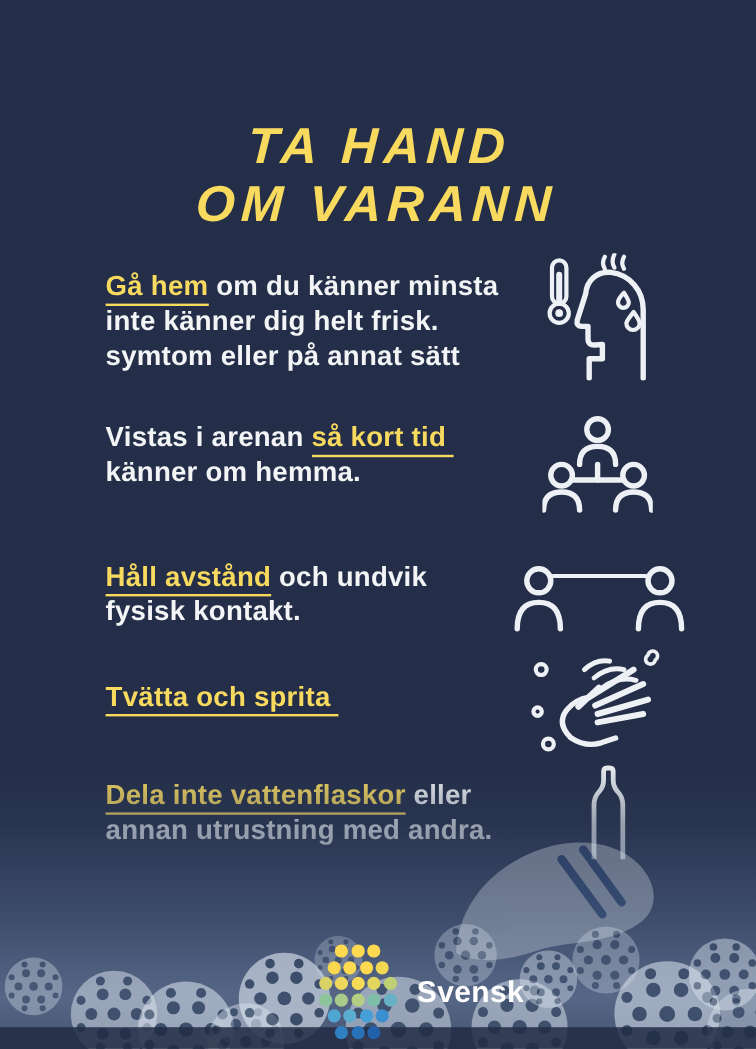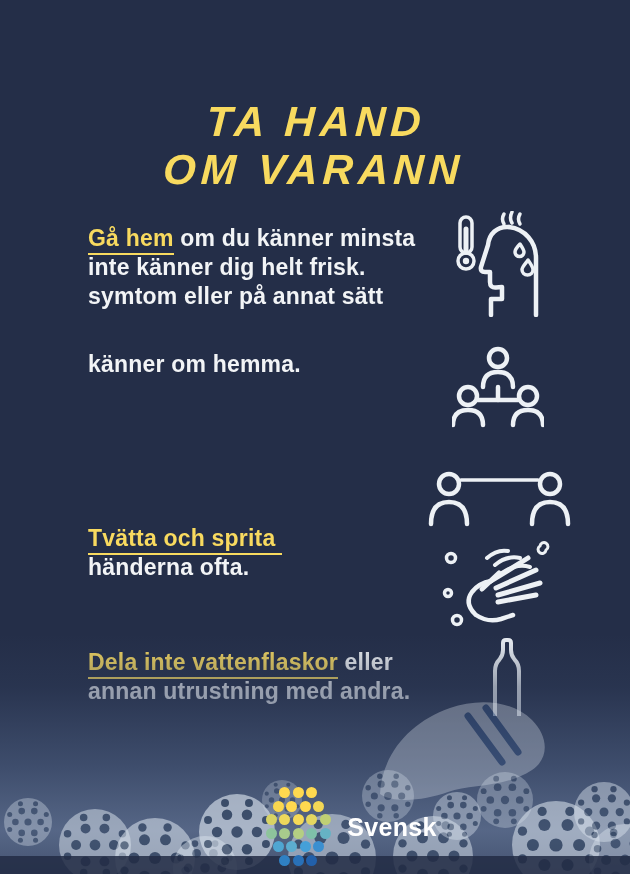--- a/index.html
+++ b/index.html
@@ -87,54 +87,56 @@
         <path class="ic" d="M62,16 C50,15 42,23 41,34 L34,56 Q33,61 38,61 L43,61 L43,71 Q43,77 49,76.5 L55,76 L55,88 L44,88 L44,104"></path>
 
         <path class="ic-thin" d="M73,33 C75,36 77,39 77,41 a4.5,4.5 0 1 1 -9,0 C68,39 70,36 73,33 Z"></path>
         <path class="ic-thin" d="M81,49 C83.5,52.5 86,56 86,58.5 a5.5,5.5 0 1 1 -11,0 C75,56 78.5,52.5 81,49 Z"></path>
       </svg>
     </div>
   </div>
 
   <div>
     <div class="tip-text" style="top:350px">
+        <div class="tip-line"><span>Vistas i arenan </span><span class="hl">så kort tid </span></div>
         <div class="tip-line"><span>känner om hemma.</span></div>
       </div>
     <div class="tip-icon" style="left:452px;top:346px">
       <svg width="92" height="88" viewBox="0 0 92 88">
         <circle class="ic" cx="46" cy="12" r="9"></circle>
         <path class="ic" d="M31,41 Q31,26 46,26 Q61,26 61,41"></path>
         <line class="ic" x1="46" y1="41" x2="46" y2="54"></line>
         <line class="ic" x1="26" y1="54" x2="66" y2="54"></line>
         <circle class="ic" cx="16" cy="50" r="9"></circle>
         <path class="ic" d="M1,79 Q1,64 16,64 Q31,64 31,79"></path>
         <circle class="ic" cx="76" cy="50" r="9"></circle>
         <path class="ic" d="M61,79 Q61,64 76,64 Q91,64 91,79"></path>
       </svg>
     </div>
   </div>
 
   <div>
     <div class="tip-text" style="top:466px">
+        <div class="tip-line"><span class="hl">Håll avstånd</span><span> och undvik</span></div>
+        <div class="tip-line"><span>fysisk kontakt.</span></div>
       </div>
     <div class="tip-icon" style="left:427px;top:460px">
       <svg width="145" height="72" viewBox="0 0 145 72">
         <circle class="ic" cx="22" cy="24" r="10"></circle>
         <path class="ic" d="M4,64 Q4,42 22,42 Q40,42 40,64"></path>
         <circle class="ic" cx="123" cy="24" r="10"></circle>
         <path class="ic" d="M105,64 Q105,42 123,42 Q141,42 141,64"></path>
         <line class="ic" x1="34" y1="20" x2="111" y2="20" style="stroke-width:3.5"></line>
       </svg>
     </div>
   </div>
 
   <div>
-    <div class="tip-text" style="top:524px">
+    <div class="tip-text" style="top:566px">
         <div class="tip-line"><span class="hl">Tvätta och sprita </span></div>
-        <div class="tip-line"><span>händerna ofta.</span></div>
       </div>
     <div class="tip-icon" style="left:441px;top:536px">
       <svg width="115" height="92" viewBox="0 0 115 92">
 
         <circle class="ic-thin" cx="10" cy="22" r="4.5"></circle>
         <circle class="ic-thin" cx="7" cy="57" r="3.5"></circle>
         <circle class="ic-thin" cx="16" cy="84" r="4.5"></circle>
         <path class="ic-thin" d="M99,10 a4,4 0 1 1 6,4 a4,4 0 1 1 -6,-4 Z" style="stroke-width:3"></path>
 
         <path class="ic" d="M46,22 q10,-9 21,-7" style="stroke-width:4"></path>

